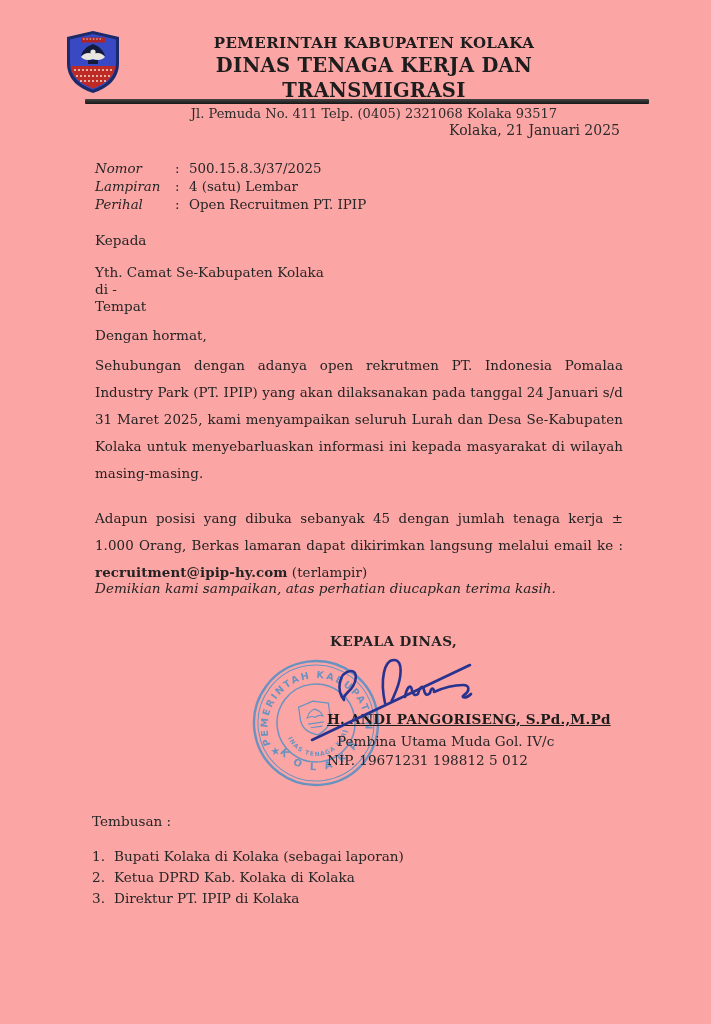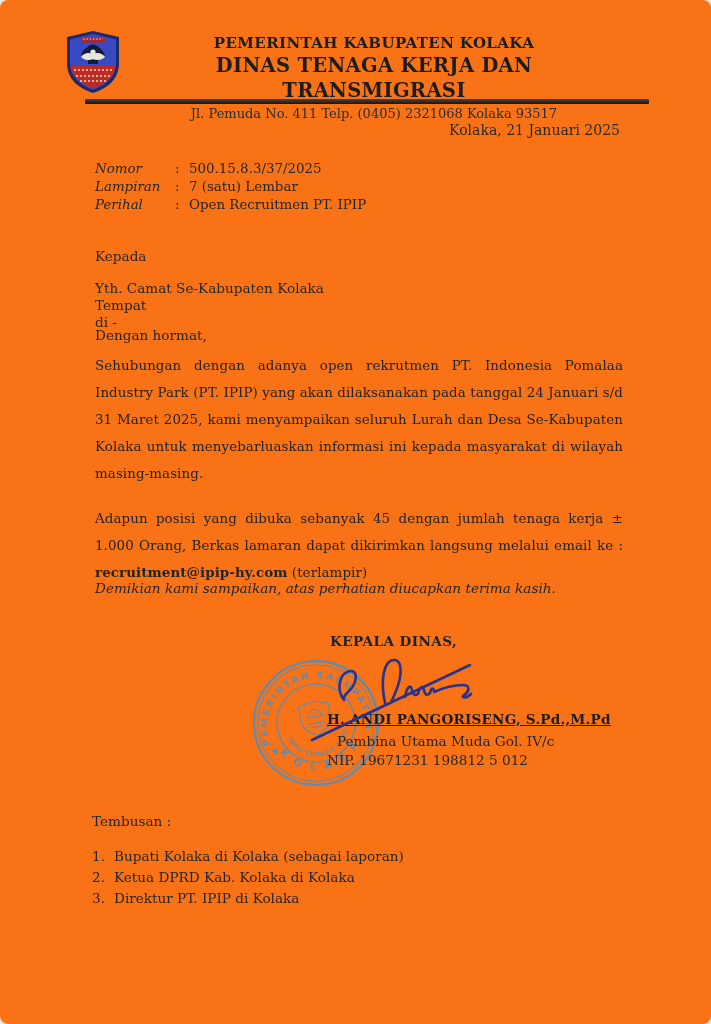--- a/index.html
+++ b/index.html
@@ -1,37 +1,36 @@
 <!DOCTYPE html>
 <html><head>
 <meta charset="utf-8">
 <style>
   html,body{margin:0;padding:0;background:#e8e8e8;}
   .page{
     position:relative;width:711px;height:1024px;margin:0 auto;
-    background:#f97316;overflow:hidden;
+    background:#fca5a5;overflow:hidden;
     font-family:"DejaVu Serif","Liberation Serif",serif;
     color:#262626;
-    border-radius:8px;
   }
   
   .crest{position:absolute;left:64px;top:30px;width:58px;height:64px;}
   .head-text{position:absolute;left:128px;top:34px;width:492px;text-align:center;color:#1d1d1d;}
   .head-gov{font-size:15px;font-weight:bold;letter-spacing:.4px;line-height:18px;}
   .head-agency{font-size:19.5px;font-weight:bold;letter-spacing:.3px;line-height:25px;margin-top:1px;}
   .head-addr{font-size:13px;line-height:17px;margin-top:2px;color:#2c2c2c;}
   .head-rule{position:absolute;left:85px;top:99px;width:564px;height:5px;
     background:linear-gradient(#454545,#161616);border-radius:1px;}
   
   .dateline{position:absolute;top:122px;right:91px;font-size:14px;color:#2a2a2a;}
   .meta{position:absolute;left:95px;top:160px;font-size:13.4px;line-height:18px;}
   .meta-row{display:flex;}
   .meta-label{width:80px;font-style:italic;}
   .meta-sep{width:14px;}
-  .recipient{position:absolute;left:95px;top:248px;font-size:13.6px;line-height:17px;}
+  .recipient{position:absolute;left:95px;top:232px;font-size:13.6px;line-height:17px;}
   .recipient .gap{height:15px;}
   .salutation{position:absolute;left:95px;top:327px;font-size:13.6px;}
   
   .para{position:absolute;left:95px;width:528px;font-size:13.4px;line-height:27px;
     text-align:justify;color:#232323;letter-spacing:.1px;}
   .p1{top:339px;}
   .p2{top:492px;}
   .closing{position:absolute;left:95px;top:580px;font-size:13.6px;font-style:italic;}
   .bold{font-weight:bold;}
   
@@ -78,35 +77,35 @@
 
   <div class="meta">
     <div class="meta-row">
       <span class="meta-label">Nomor</span>
       <span class="meta-sep">:</span>
       <span class="meta-value">500.15.8.3/37/2025</span>
     </div>
     <div class="meta-row">
       <span class="meta-label">Lampiran</span>
       <span class="meta-sep">:</span>
-      <span class="meta-value">7 (satu) Lembar</span>
+      <span class="meta-value">4 (satu) Lembar</span>
     </div>
     <div class="meta-row">
       <span class="meta-label">Perihal</span>
       <span class="meta-sep">:</span>
       <span class="meta-value">Open Recruitmen PT. IPIP</span>
     </div>
   </div>
 
   <div class="recipient">
     <div>Kepada</div>
     <div class="gap"></div>
     <div>Yth. Camat Se-Kabupaten Kolaka</div>
+    <div>di -</div>
     <div>Tempat</div>
-    <div>di -</div>
   </div>
 
   <div class="salutation">Dengan hormat,</div>
 
   <p class="para p1">Sehubungan dengan adanya open rekrutmen PT. Indonesia Pomalaa Industry Park (PT. IPIP) yang akan dilaksanakan pada tanggal 24 Januari s/d 31 Maret 2025, kami menyampaikan seluruh Lurah dan Desa Se-Kabupaten Kolaka untuk menyebarluaskan informasi ini kepada masyarakat di wilayah masing-masing.</p>
 
   <p class="para p2"><span>Adapun posisi yang dibuka sebanyak 45 dengan jumlah tenaga kerja ± 1.000 Orang, Berkas lamaran dapat dikirimkan langsung melalui email ke : </span><span class="bold">recruitment@ipip-hy.com</span><span> (terlampir)</span></p>
 
   <div class="closing">Demikian kami sampaikan, atas perhatian diucapkan terima kasih.</div>
 

